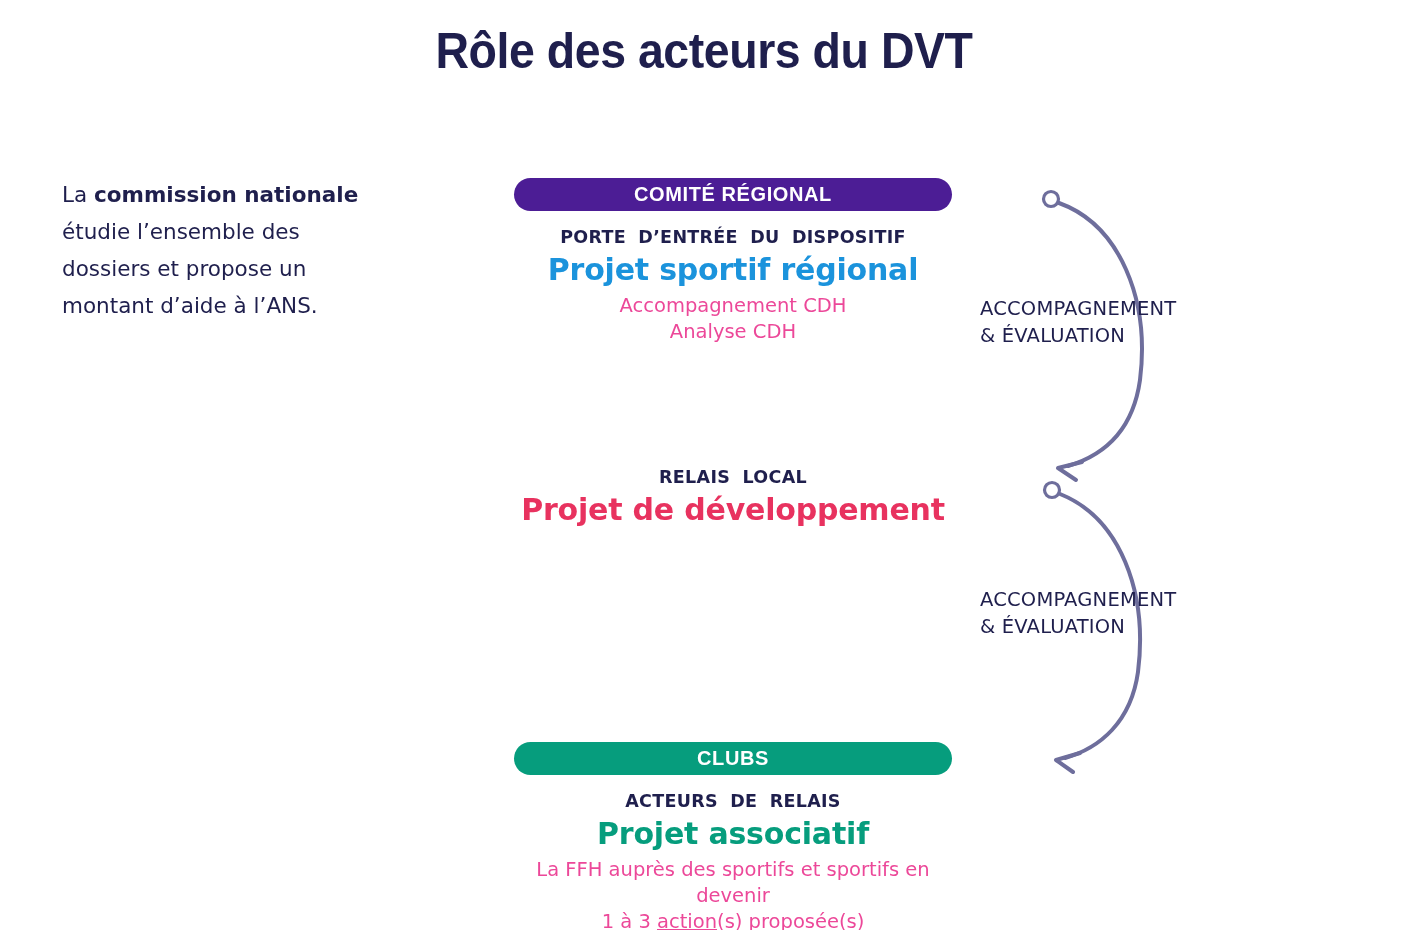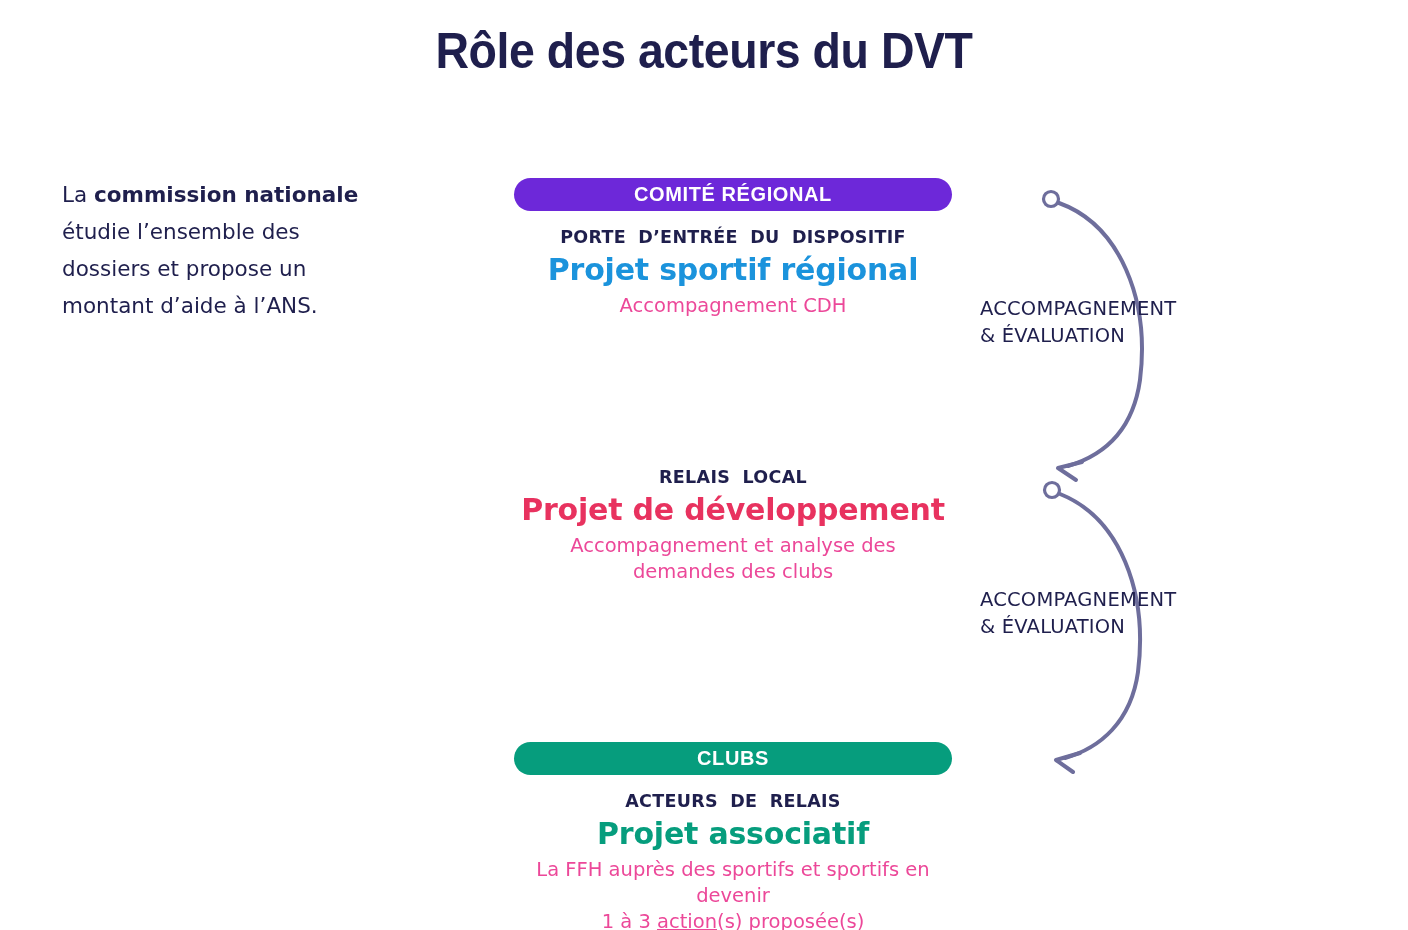--- a/index.html
+++ b/index.html
@@ -63,21 +63,21 @@
     height: 33px;
     line-height: 33px;
     border-radius: 17px;
     color: #ffffff;
     font-family: "Liberation Sans", "DejaVu Sans", sans-serif;
     font-size: 20px;
     font-weight: bold;
     letter-spacing: 0.6px;
     box-sizing: border-box;
   }
-  .pill.blue  { background: #6d28d9; }
+  .pill.blue  { background: #4c1d95; }
   .pill.pink  { background: #e8325f; }
   .pill.green { background: #069d7d; }
 
   .subtitle {
     margin-top: 16px;
     font-family: "DejaVu Sans", sans-serif;
     font-size: 17.5px;
     font-weight: bold;
     letter-spacing: 0.3px;
     word-spacing: 6px;
@@ -133,30 +133,27 @@
 <div class="page-title">Rôle des acteurs du DVT</div>
 
 <div class="side-note"><span>La </span><b>commission nationale</b><span> étudie l’ensemble des dossiers et propose un montant d’aide à l’ANS.</span></div>
 
 <div class="flow-col" id="block-regional">
   <div class="pill blue">COMITÉ RÉGIONAL</div>
   <div class="subtitle">PORTE D’ENTRÉE DU DISPOSITIF</div>
   <div class="project blue">Projet sportif régional</div>
   <div class="desc">
     <div>Accompagnement CDH</div>
+    <div>Analyse CDH</div>
   </div>
 </div>
 
 <div class="flow-col" id="block-departemental">
   <div class="subtitle">RELAIS LOCAL</div>
   <div class="project pink">Projet de développement</div>
-  <div class="desc">
-    <div>Accompagnement et analyse des</div>
-    <div>demandes des clubs</div>
-  </div>
 </div>
 
 <div class="flow-col" id="block-clubs">
   <div class="pill green">CLUBS</div>
   <div class="subtitle">ACTEURS DE RELAIS</div>
   <div class="project green">Projet associatif</div>
   <div class="desc">
     <div>La FFH auprès des sportifs et sportifs en devenir</div>
     <div><span>1 à 3 </span><span class="u">action</span><span>(s) proposée(s)</span></div>
   </div>

